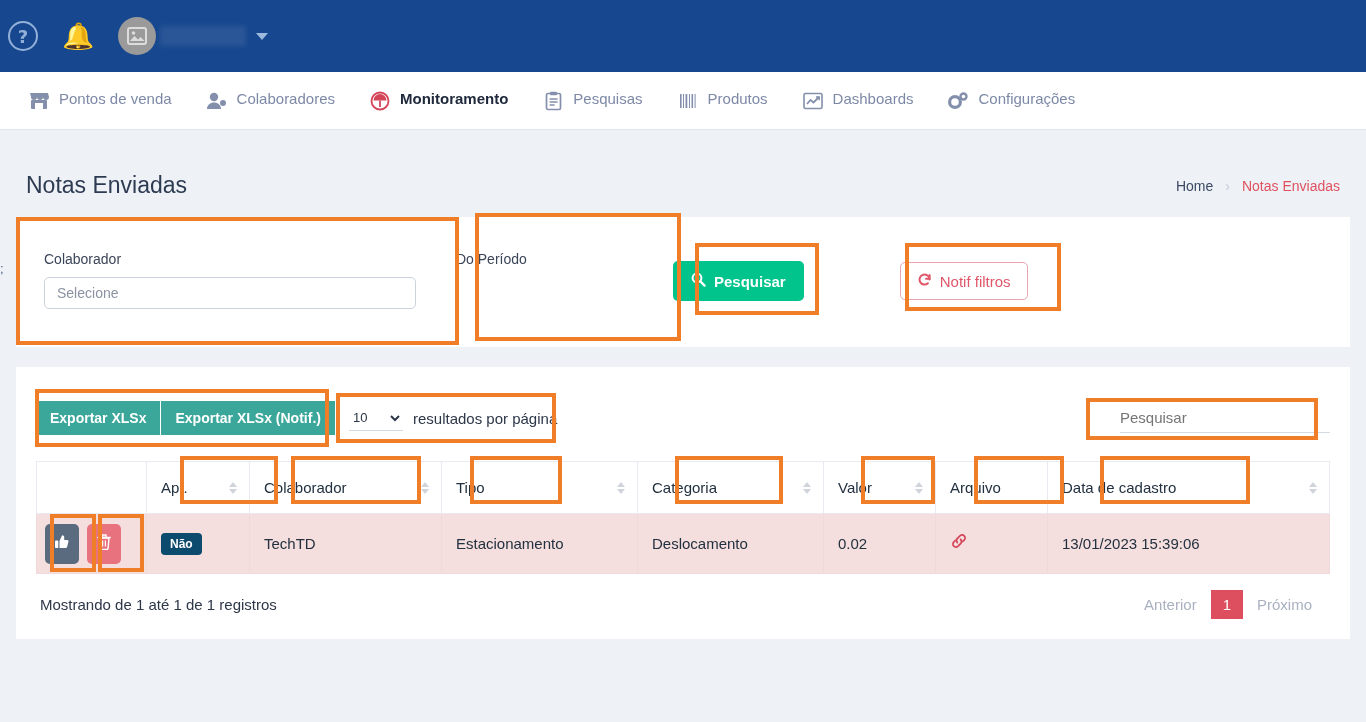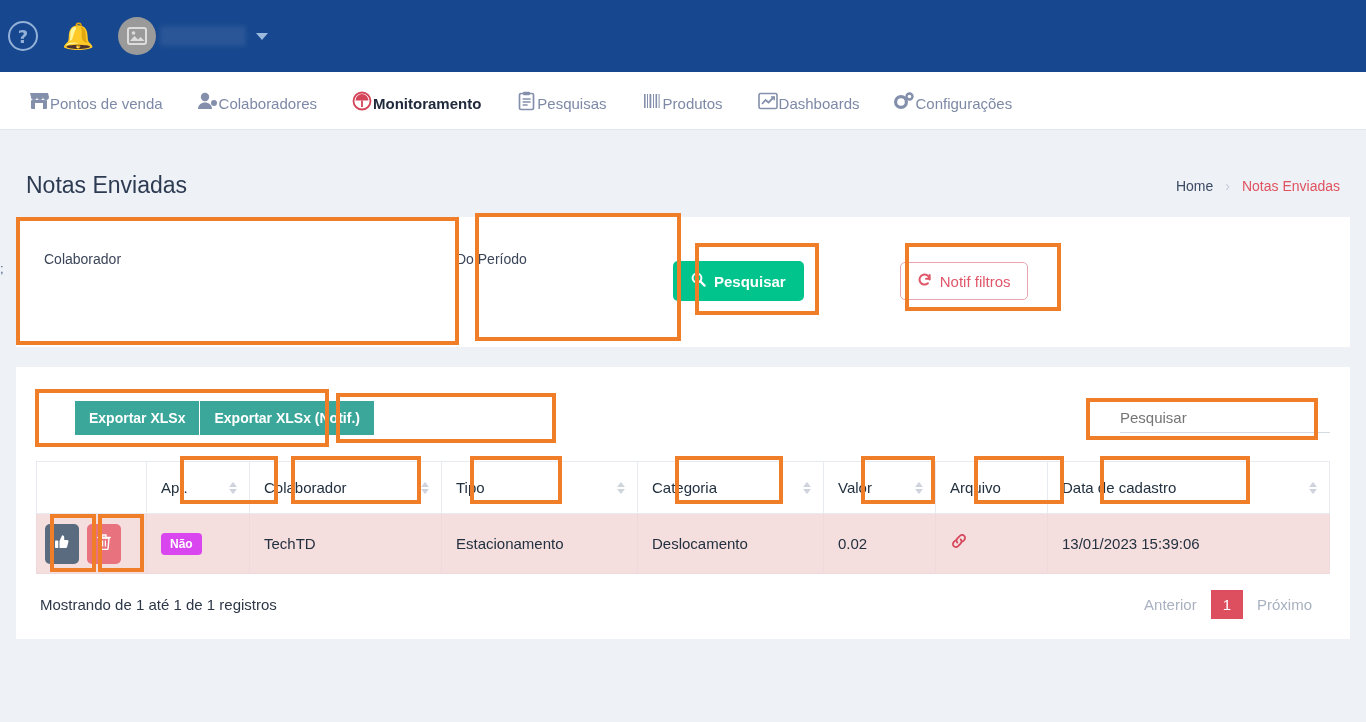--- a/index.html
+++ b/index.html
@@ -57,21 +57,21 @@
     margin-left: 10px; cursor: pointer;
   }
 
   
   .navbar {
     height: 58px; background: #ffffff;
     display: flex; align-items: center; padding-left: 28px;
     border-bottom: 1px solid #e2e6ee; gap: 34px;
   }
   .nav-item {
-    display: flex; align-items: flex-end; 
+    display: flex; align-items: flex-start; gap: 9px;
     font-size: 15px; color: #7d89a6; cursor: pointer; white-space: nowrap;
   }
   .nav-item.active { color: #202a3c; font-weight: 700; }
   .nav-ico { width: 22px; height: 22px; display:flex; align-items:center; justify-content:center; }
 
   
   .edge-artifact {
     position: absolute; left: 0; top: 132px;
     font-size: 13px; color: #4a5d86; line-height: 1;
     width: 6px; overflow: hidden;
@@ -113,21 +113,21 @@
   }
   .btn-clear {
     background: #fff; color: #e0576a; border: 1px solid #e8a5ae;
     border-radius: 5px; height: 38px; padding: 0 16px; font-size: 15px;
     display: inline-flex; align-items: center; gap: 8px; cursor: pointer;
     font-family: "Liberation Sans", sans-serif;
   }
 
   
   .table-card { margin-top: 20px; padding: 28px 20px 14px 20px; position: relative; }
-  .table-tools { display: flex; align-items: center; height: 46px; position: relative; padding-left: 39px; }
+  .table-tools { display: flex; align-items: center; height: 46px; position: relative; }
   .btn-export {
     background: #3aa79a; color: #fff; border: none;
     height: 34px; padding: 0 14px; font-size: 14px; font-weight: 700;
     cursor: pointer; font-family: "Liberation Sans", sans-serif;
   }
   .btn-export + .btn-export { border-left: 1px solid #ffffff; }
   .perpage { display: flex; align-items: center; gap: 10px; margin-left: 14px; }
   .perpage-select {
     width: 54px; border: none; border-bottom: 1px solid #d4d9e2;
     font-size: 13px; color: #2a3546; background: transparent;
@@ -163,21 +163,21 @@
     width: 34px; height: 40px; background: #5a6b7f; border: none;
     border-radius: 5px; color: #fff; cursor: pointer;
     display: flex; align-items: center; justify-content: center;
   }
   .btn-delete {
     width: 34px; height: 40px; background: #e8737e; border: none;
     border-radius: 5px; color: #fff; cursor: pointer;
     display: flex; align-items: center; justify-content: center;
   }
   .badge-nao {
-    background: #d946ef; color: #fff; font-size: 12px; font-weight: 700;
+    background: #0c4a6e; color: #fff; font-size: 12px; font-weight: 700;
     border-radius: 4px; padding: 4px 9px; display: inline-block;
   }
   .link-ico { color: #d4455a; font-size: 18px; cursor: pointer; }
 
   .table-foot {
     display: flex; align-items: center; justify-content: space-between;
     padding: 16px 4px 6px 4px;
   }
   .showing { font-size: 15px; color: #2d3748; }
   .pager { display: flex; align-items: center; gap: 0; }
@@ -309,20 +309,23 @@
       <span class="crumb-home">Home</span>
       <span class="crumb-sep">›</span>
       <span class="crumb-cur">Notas Enviadas</span>
     </div>
   </div>
 
   <div class="card filter-card">
 
     <div style="width:430px;padding:34px 30px 0 28px;">
       <div class="field-label">Colaborador</div>
+      <div class="select-box">
+        <span>Selecione</span>
+      </div>
     </div>
 
     <div style="width:195px;padding:34px 12px 0 10px;">
       <div class="field-label">Do Período</div>
     </div>
 
     <div style="padding:44px 0 0 32px;">
       <button class="btn-search">
         <span>
           <svg width="15" height="15" viewBox="0 0 15 15">
@@ -351,20 +354,26 @@
     <div class="anno" style="left:679px;top:26px;width:124px;height:72px;"></div>
     <div class="anno" style="left:889px;top:26px;width:156px;height:68px;"></div>
   </div>
 
   <div class="card table-card">
 
     <div class="table-tools">
       <button class="btn-export">Exportar XLSx</button>
       <button class="btn-export">Exportar XLSx (Notif.)</button>
 
+      <div class="perpage">
+        <select class="perpage-select">
+          <option selected="">10</option>
+        </select>
+        <span class="perpage-text">resultados por página</span>
+      </div>
 
       <div class="search-right">
         <input class="search-input" placeholder="Pesquisar" style="">
       </div>
     </div>
 
     <table>
       <thead>
         <tr>
           <th style="width:110px;"></th>

